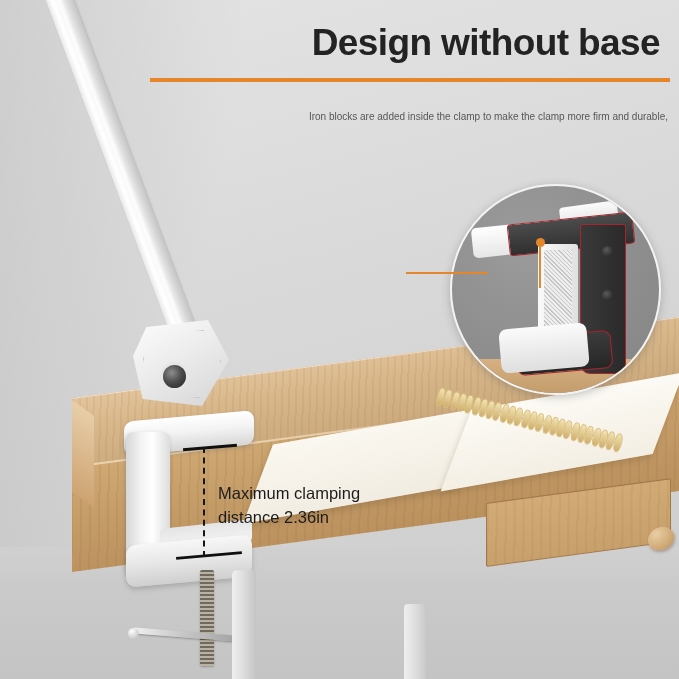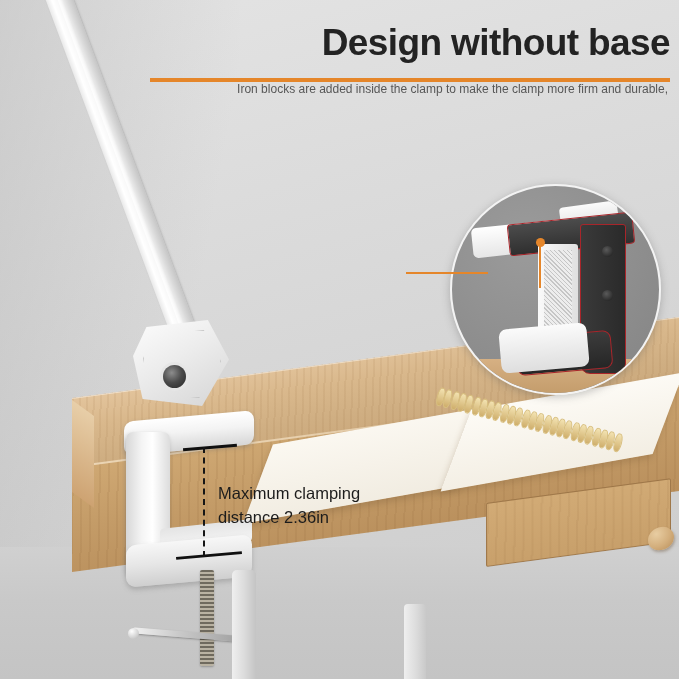--- a/index.html
+++ b/index.html
@@ -246,41 +246,41 @@
     position: absolute;
     left: 232px; top: 570px;
     width: 24px; height: 110px;
     background: linear-gradient(90deg,#efefef,#dcdcdc 50%,#c4c4c4);
     border-radius: 5px 5px 0 0;
   }
 
   
   .title {
     position: absolute;
-    right: 9px; top: 24px;
+    right: 19px; top: 24px;
     width: 560px;
     text-align: right;
     font-size: 37px;
     font-weight: bold;
     color: #232323;
     letter-spacing: -.6px;
     line-height: 1.05;
   }
   .rule {
     position: absolute;
     left: 150px; top: 78px;
     width: 520px; height: 4px;
     background: #e5862a;
   }
   .subtitle {
     position: absolute;
-    right: 11px; top: 78px;
+    right: 11px; top: 106px;
     width: 600px;
     text-align: right;
-    font-size: 12px;
+    font-size: 10px;
     line-height: 22px;
     color: #575757;
   }
   .subtitle div { white-space: nowrap; }
 
   
   .inset {
     position: absolute;
     left: 450px; top: 184px;
     width: 207px; height: 207px;

